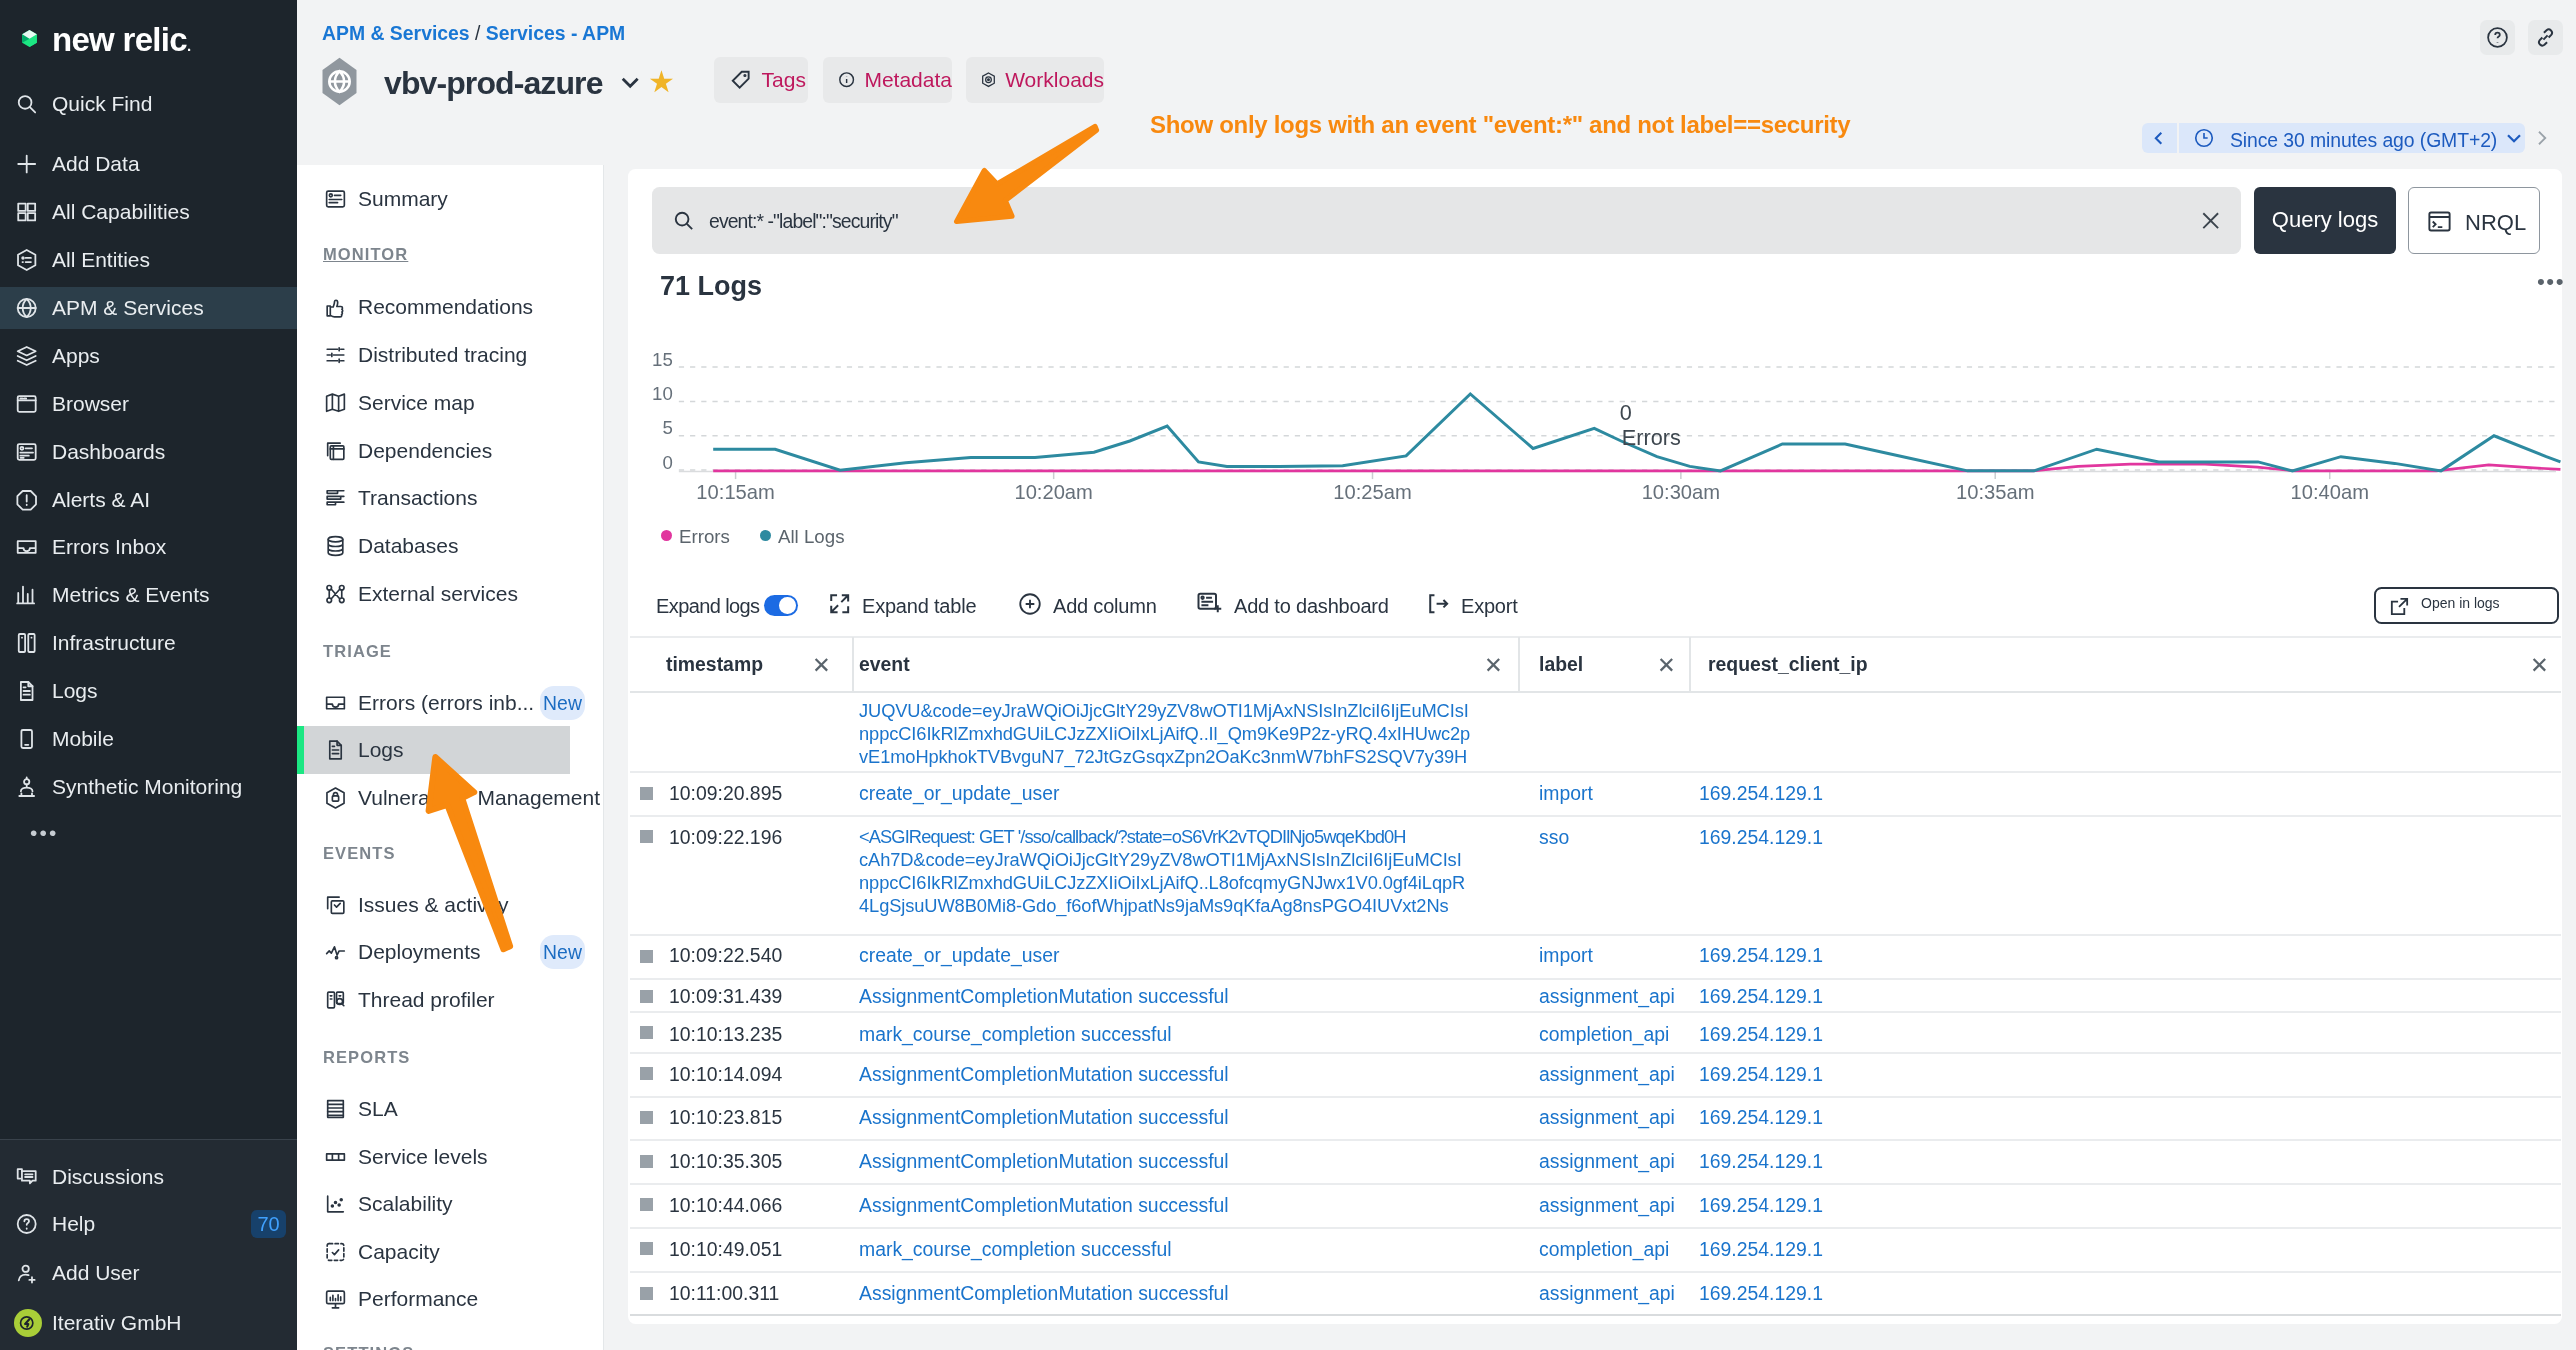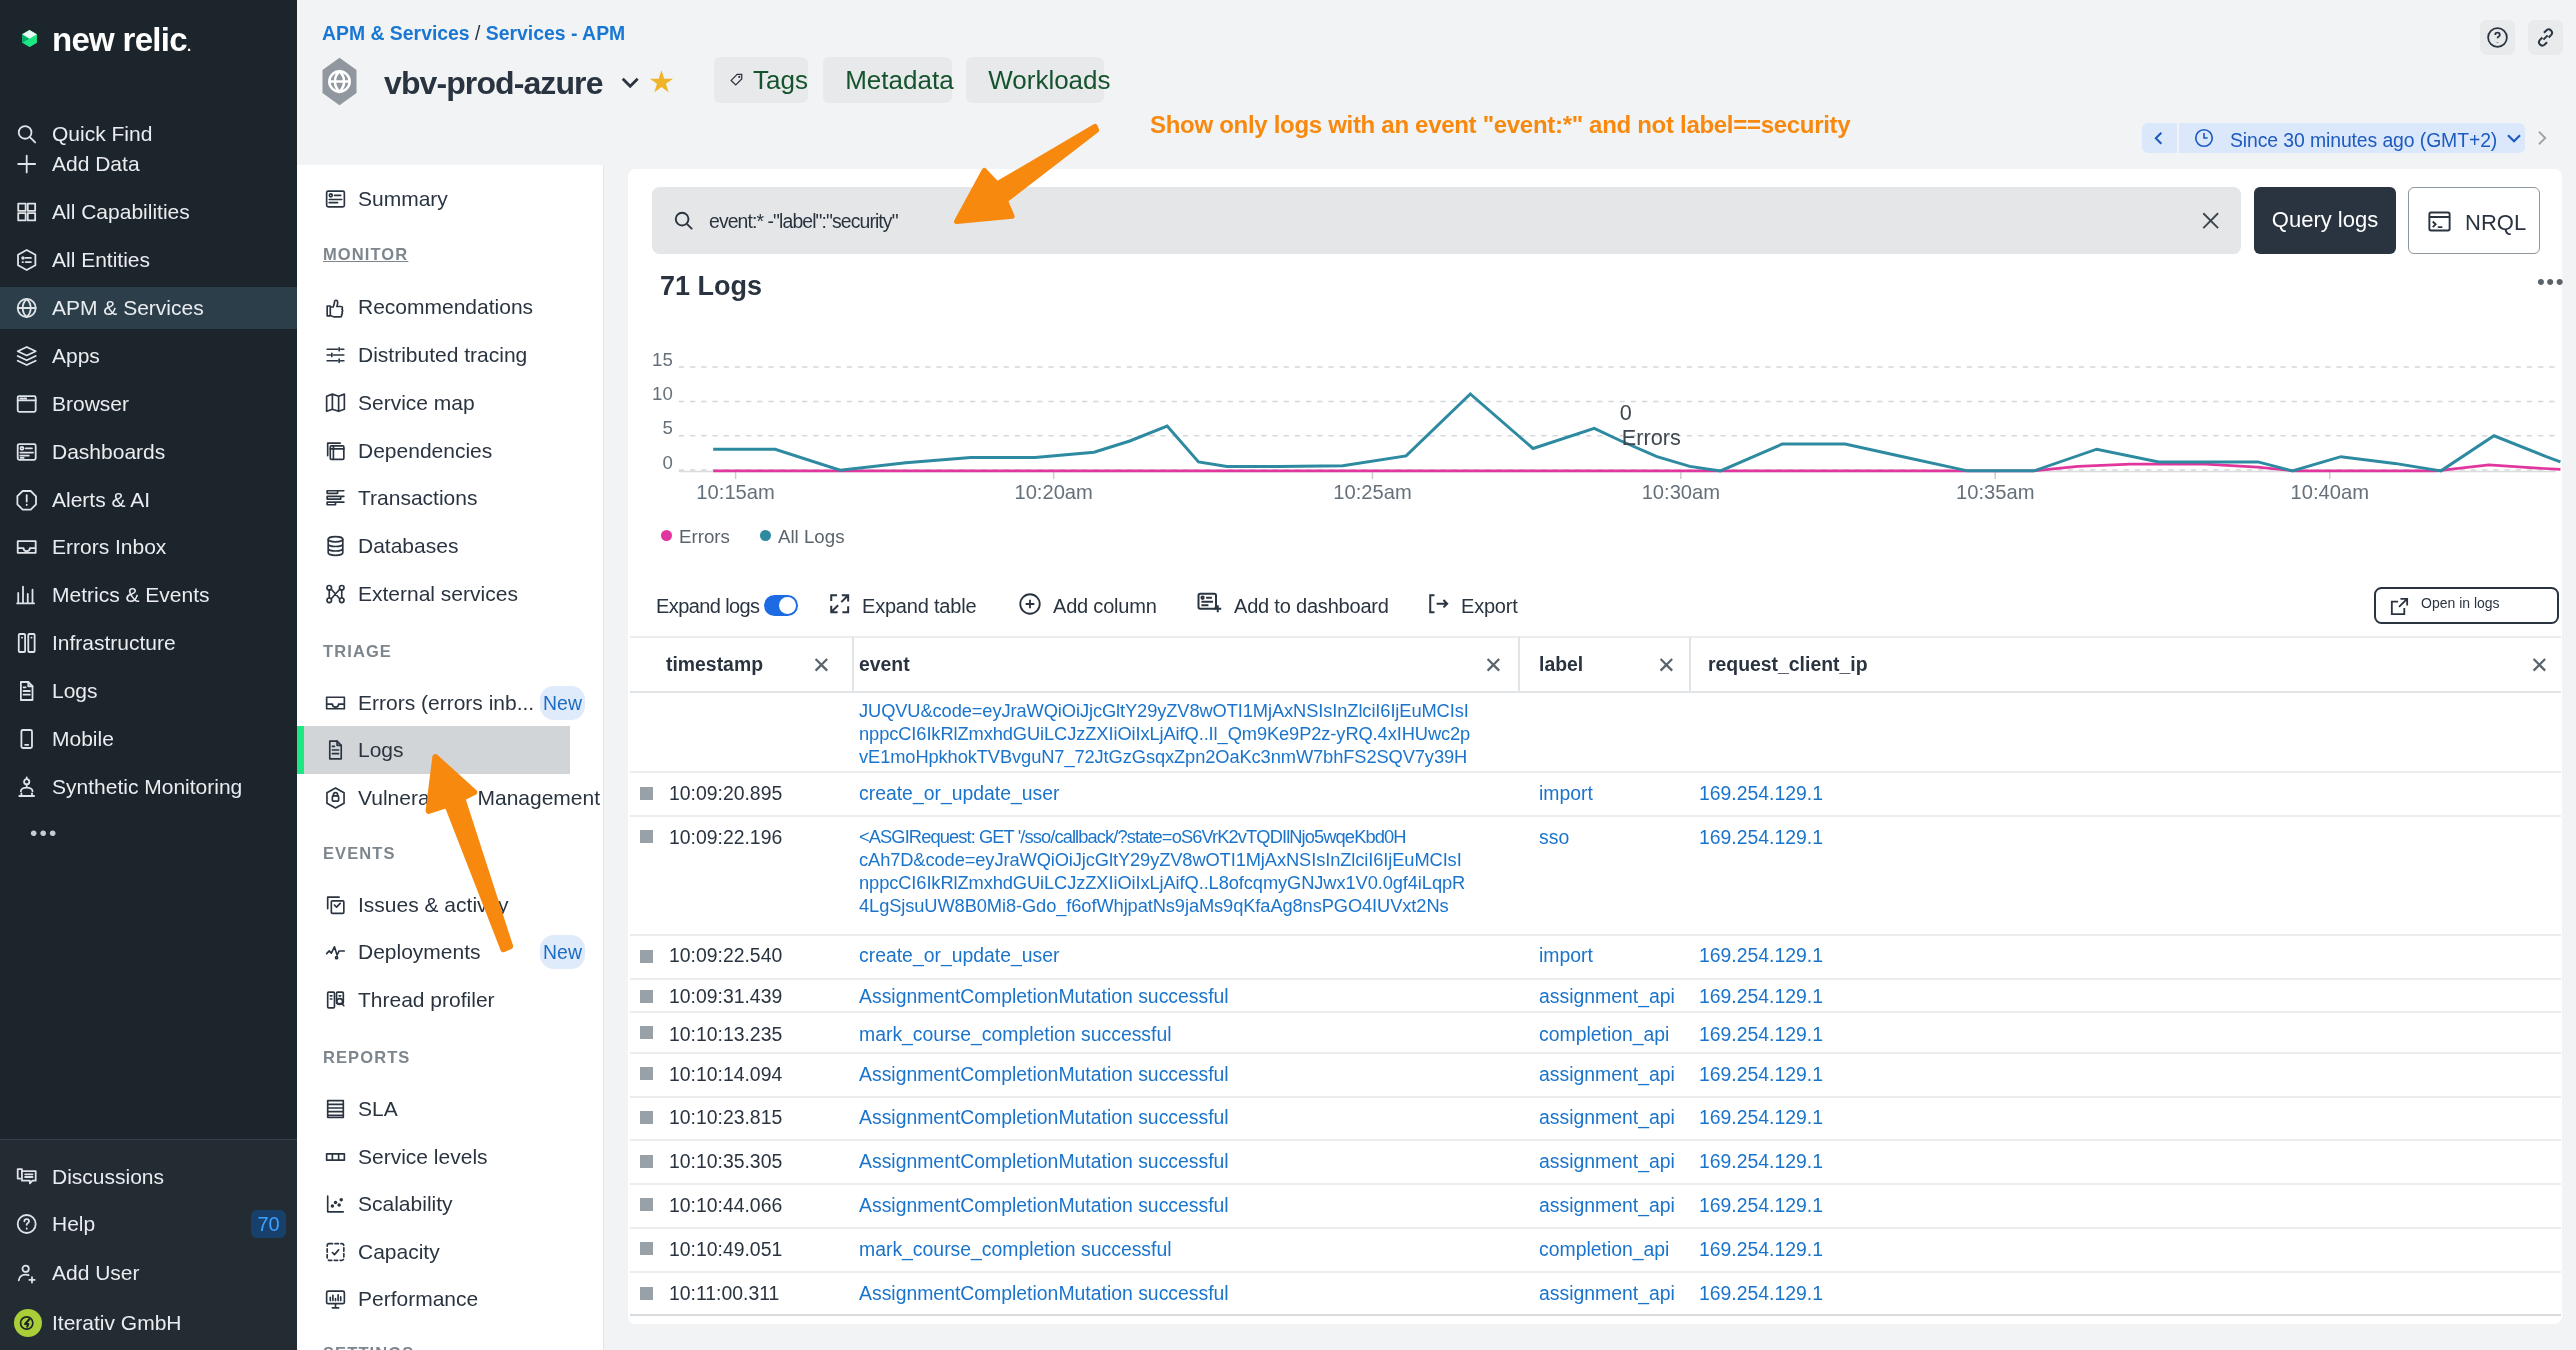--- a/index.html
+++ b/index.html
@@ -13,21 +13,21 @@
   .navitem .lb { position:absolute; left:52px; top:50%; transform:translateY(-50%); white-space:nowrap; }
   .navitem.active { background:#2c3e4a; height:42px; }
   svg.lic { stroke:#dfe4e8; stroke-width:1.7; fill:none; stroke-linecap:round; stroke-linejoin:round; }
   #subnav { position:absolute; left:297px; top:165px; width:307px; height:1186px; background:#ffffff; border-right:0.7px solid #e4e7e9; }
   .snitem { position:absolute; left:0; width:273px; height:46px; color:#2a3440; font-size:21px; }
   .snitem .ic { position:absolute; left:26px; top:50%; transform:translateY(-50%); width:25px; height:25px; }
   .snitem .lb { position:absolute; left:61px; top:50%; transform:translateY(-50%); white-space:nowrap; }
   .snhead { position:absolute; left:26px; color:#7d858d; font-size:16.5px; font-weight:bold; letter-spacing:1.1px; }
   svg.sic { stroke:#2a3440; stroke-width:1.6; fill:none; stroke-linecap:round; stroke-linejoin:round; }
   .newbadge { position:absolute; left:243px; width:45px; height:34px; background:#dfeafb; color:#1b6cc2; font-size:19.4px; border-radius:14px; text-align:center; line-height:34px; }
-  .chip { position:absolute; top:57px; height:46px; background:#e8e9ea; border-radius:6px; color:#14532d; font-size:26px; display:flex; align-items:center; gap:8.2px; padding:0 0 0 14px; }
+  .chip { position:absolute; top:57px; height:46px; background:#e8e9ea; border-radius:6px; color:#be185d; font-size:21px; display:flex; align-items:center; gap:8.2px; padding:0 0 0 14px; }
   .chip svg { width:25.4px; height:25.4px; stroke:#2a3440; stroke-width:1.8; fill:none; }
   #card { position:absolute; left:628px; top:169px; width:1934px; height:1155px; background:#fff; border-radius:7.5px; }
   .blue { color:#1a74cc; }
   .dark { color:#2a3440; }
   .hx { position:absolute; font-size:19.4px; white-space:nowrap; }
   .jw { font-size:18.3px; letter-spacing:-0.1px; }
   .xic { position:absolute; color:#5a646c; font-size:22.4px; }
   .vsep { position:absolute; top:637px; height:55px; width:1.5px; background:#e2e5e7; }
   .rowline { position:absolute; left:630px; width:1931px; height:1.5px; background:#eaecee; }
   .sq { position:absolute; width:12.7px; height:12.7px; background:#99a1a8; }
@@ -38,21 +38,21 @@
   <div class="foot"></div>
 
   <svg class="abs" style="left:12.7px;top:22.4px;" width="33" height="33" viewBox="0 0 24 24">
     <path d="M17.3 8.9v6.2L12 18.2 6.7 15.1V8.9L12 5.8z" fill="#1ce783"></path>
     <path d="M12 5.8 6.7 8.9v6.2L12 12.1z" fill="#00ac69"></path>
     <path d="M12 12.1v6.1l5.3-3.1V8.9z" fill="#1ce783"></path>
     <path d="M6.7 8.9 12 12.1l5.3-3.2L12 5.8z" fill="#ffffff" opacity="0.9"></path>
   </svg>
   <div class="abs" style="left:52px;top:21px;color:#fff;font-size:33px;font-weight:bold;letter-spacing:-0.7px;">new relic<span style="font-size:15px;">.</span></div>
 
-  <div class="navitem" style="top:110px;">
+  <div class="navitem" style="top:80px;">
       <svg class="ic lic" viewBox="0 0 24 24">
         <circle cx="10.5" cy="10.5" r="6"></circle>
         <path d="M15 15l5 5"></path>
       </svg>
       <span class="lb">Quick Find</span>
     </div>
   <div class="navitem" style="top:140px;">
       <svg class="ic lic" viewBox="0 0 24 24">
         <path d="M12 4v16M4 12h16"></path>
       </svg>

